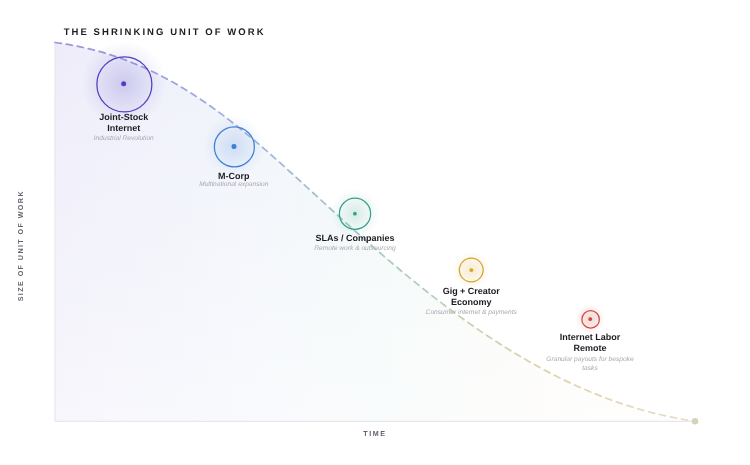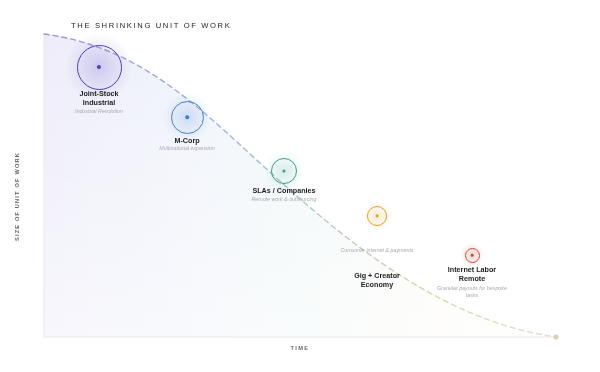--- a/index.html
+++ b/index.html
@@ -15,24 +15,24 @@
     position: relative;
   }
   #chart-root {
     position: absolute;
     inset: 0;
     width: 600px;
     height: 372px;
   }
   .chart-title {
     position: absolute;
-    left: 71px;
+    left: 51px;
     top: 21px;
     font-size: 7.6px;
-    font-weight: normal;
+    font-weight: bold;
     letter-spacing: 1.65px;
     color: #1c1c22;
     white-space: nowrap;
   }
   .axis-label-y {
     position: absolute;
     left: 14px;
     top: 152px;
     font-size: 5.7px;
     font-weight: bold;
@@ -157,39 +157,39 @@
     <circle cx="377" cy="216" r="15" fill="url(#haloAmber)"></circle>
     <circle cx="472" cy="255" r="12" fill="url(#haloRed)"></circle>
 
     <circle cx="556" cy="337" r="2.6" fill="#d9d2bb"></circle>
   </svg>
 
   <div class="marker" style="left:76.5px; top:44.5px; width:45px; height:45px; border:1.4px solid #4e3fc4;">
     <div class="marker-core" style="width:4.2px; height:4.2px; background:#4e3fc4;"></div>
   </div>
   <div class="node-label" style="left:44px; top:89px; width:110px;">Joint-Stock
-Industrial</div>
+Internet</div>
   <div class="node-sub" style="left:39px; top:108px; width:120px;">Industrial Revolution</div>
 
   <div class="marker" style="left:170.5px; top:100.5px; width:33px; height:33px; border:1.2px solid #3f7fd6;">
     <div class="marker-core" style="width:3.6px; height:3.6px; background:#3f7fd6;"></div>
   </div>
   <div class="node-label" style="left:137px; top:136px; width:100px;">M-Corp</div>
   <div class="node-sub" style="left:132px; top:145px; width:110px;">Multinational expansion</div>
 
   <div class="marker" style="left:271px; top:158px; width:26px; height:26px; border:1.1px solid #35a08a;">
     <div class="marker-core" style="width:3.2px; height:3.2px; background:#35a08a;"></div>
   </div>
   <div class="node-label" style="left:229px; top:186px; width:110px;">SLAs / Companies</div>
   <div class="node-sub" style="left:224px; top:196px; width:120px;">Remote work &amp; outsourcing</div>
 
   <div class="marker" style="left:367px; top:206px; width:20px; height:20px; border:1.05px solid #d9a227;">
     <div class="marker-core" style="width:2.9px; height:2.9px; background:#d9a227;"></div>
   </div>
-  <div class="node-label" style="left:327px; top:228px; width:100px;margin-top:43px;">Gig + Creator
+  <div class="node-label" style="left:327px; top:228px; width:100px;">Gig + Creator
 Economy</div>
   <div class="node-sub" style="left:317px; top:247px; width:120px;">Consumer internet &amp; payments</div>
 
   <div class="marker" style="left:464.5px; top:247.5px; width:15px; height:15px; border:1px solid #cf4b3f;">
     <div class="marker-core" style="width:2.6px; height:2.6px; background:#cf4b3f;"></div>
   </div>
   <div class="node-label" style="left:422px; top:265px; width:100px;">Internet Labor
 Remote</div>
   <div class="node-sub" style="left:412px; top:285px; width:120px;">Granular payouts for bespoke
 tasks</div>

